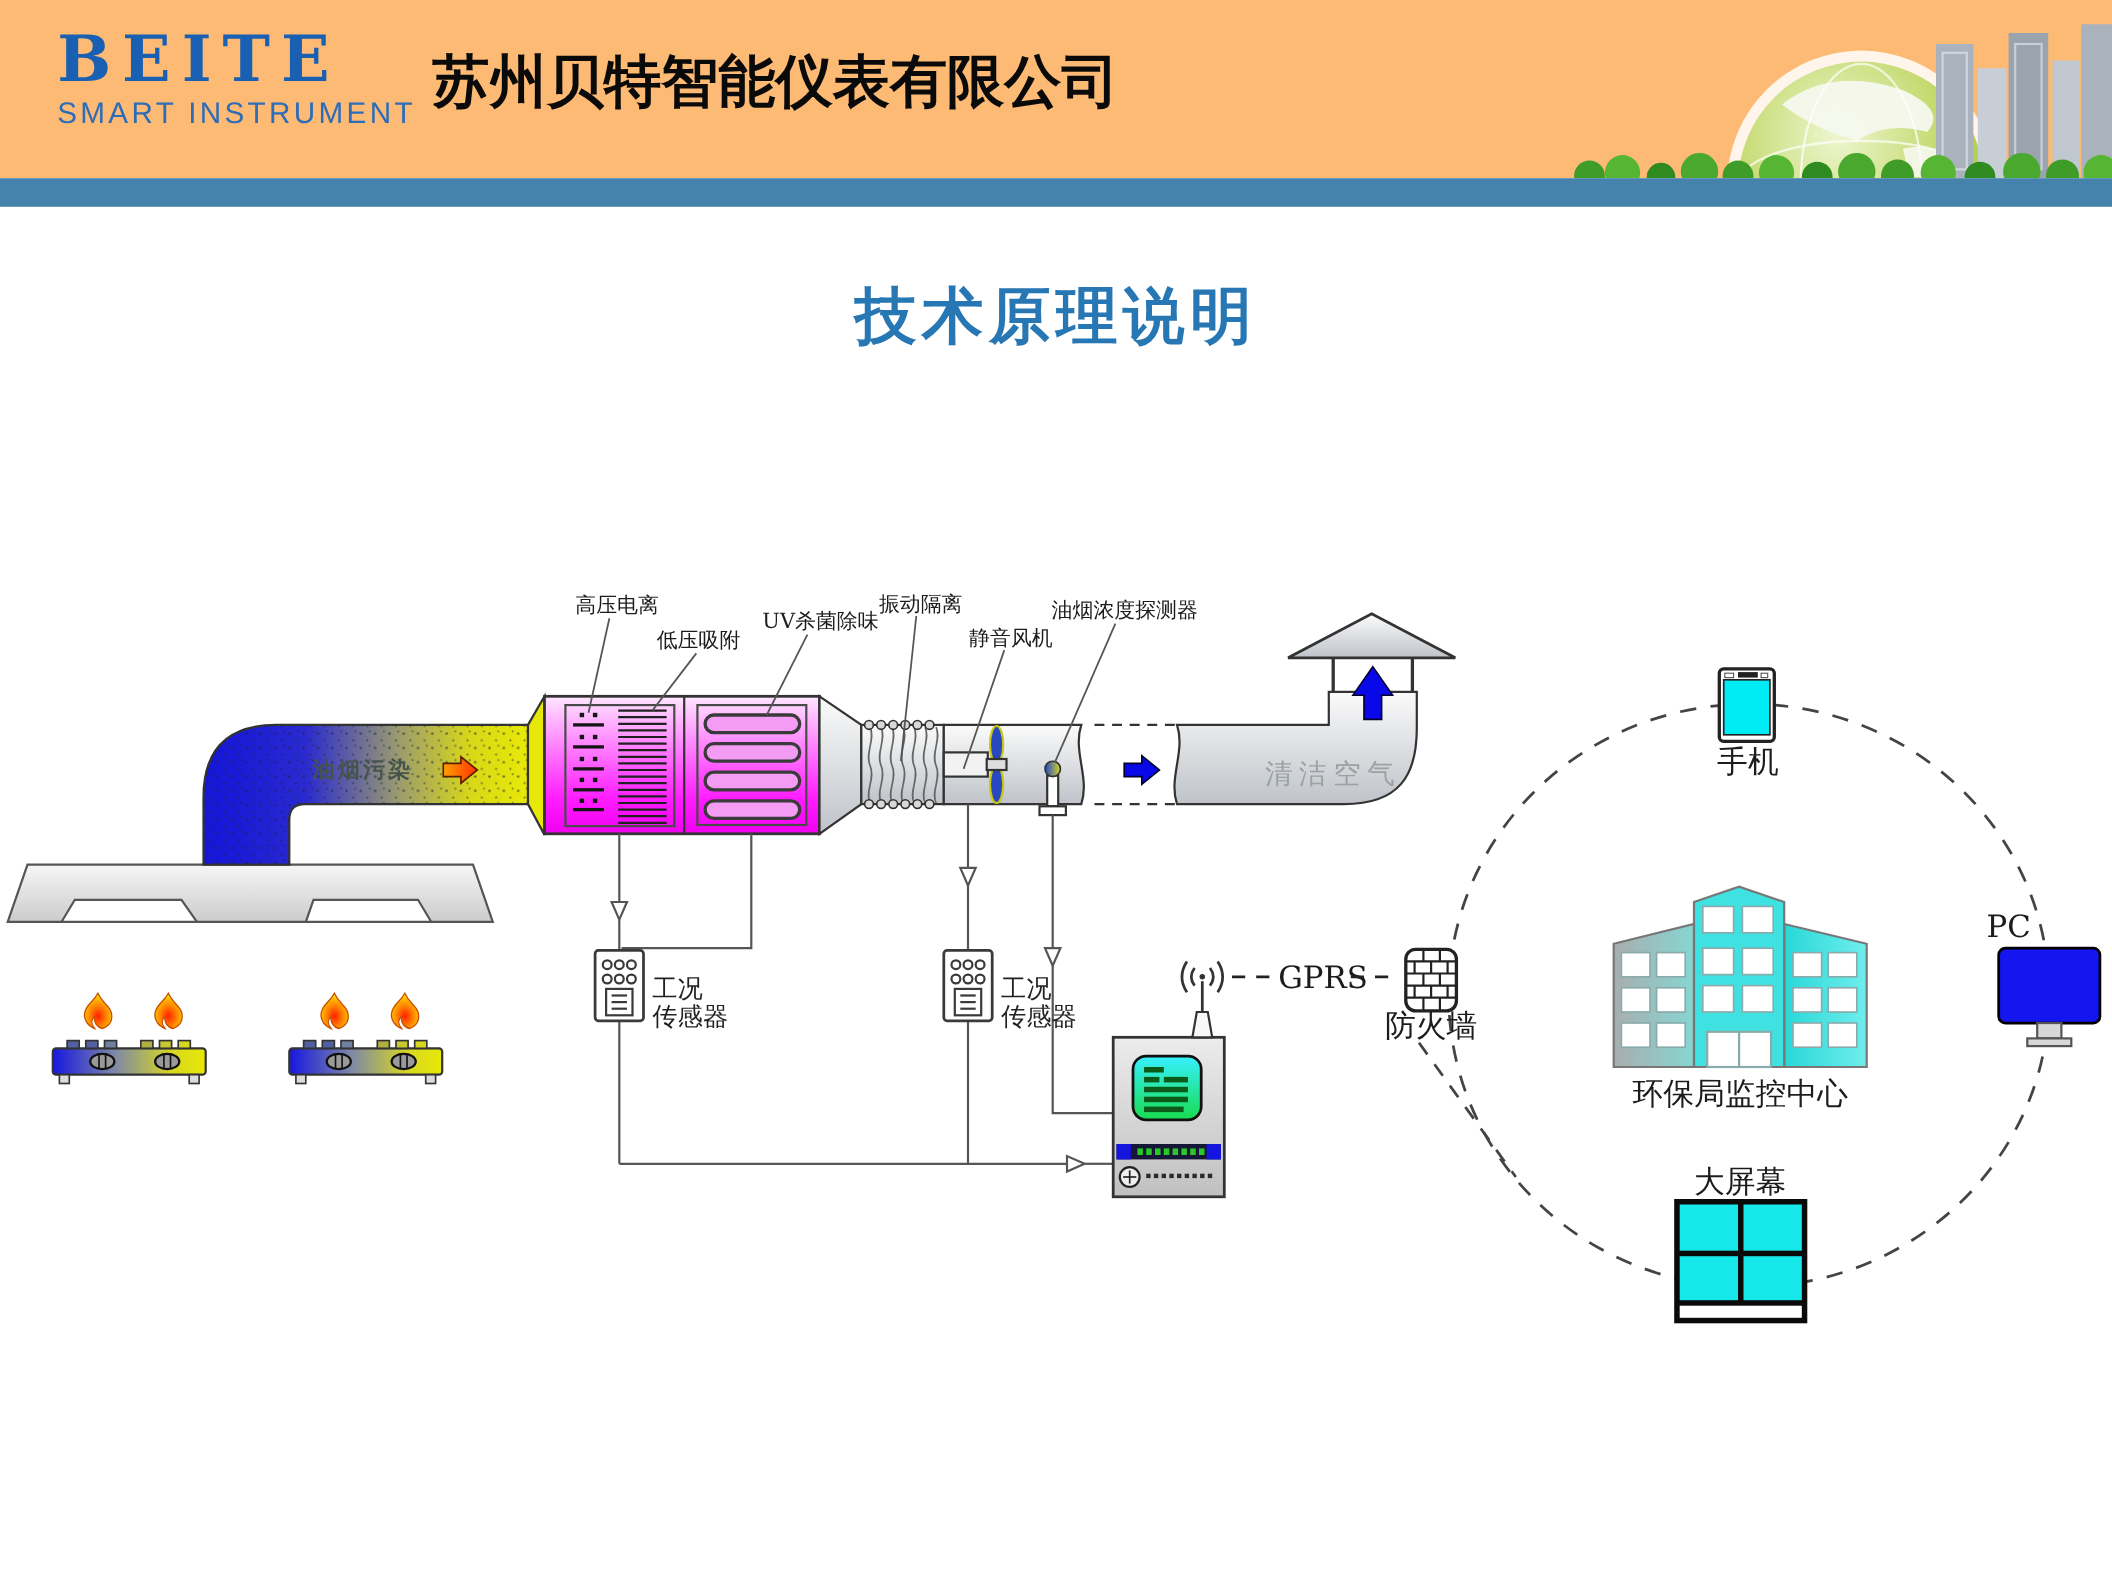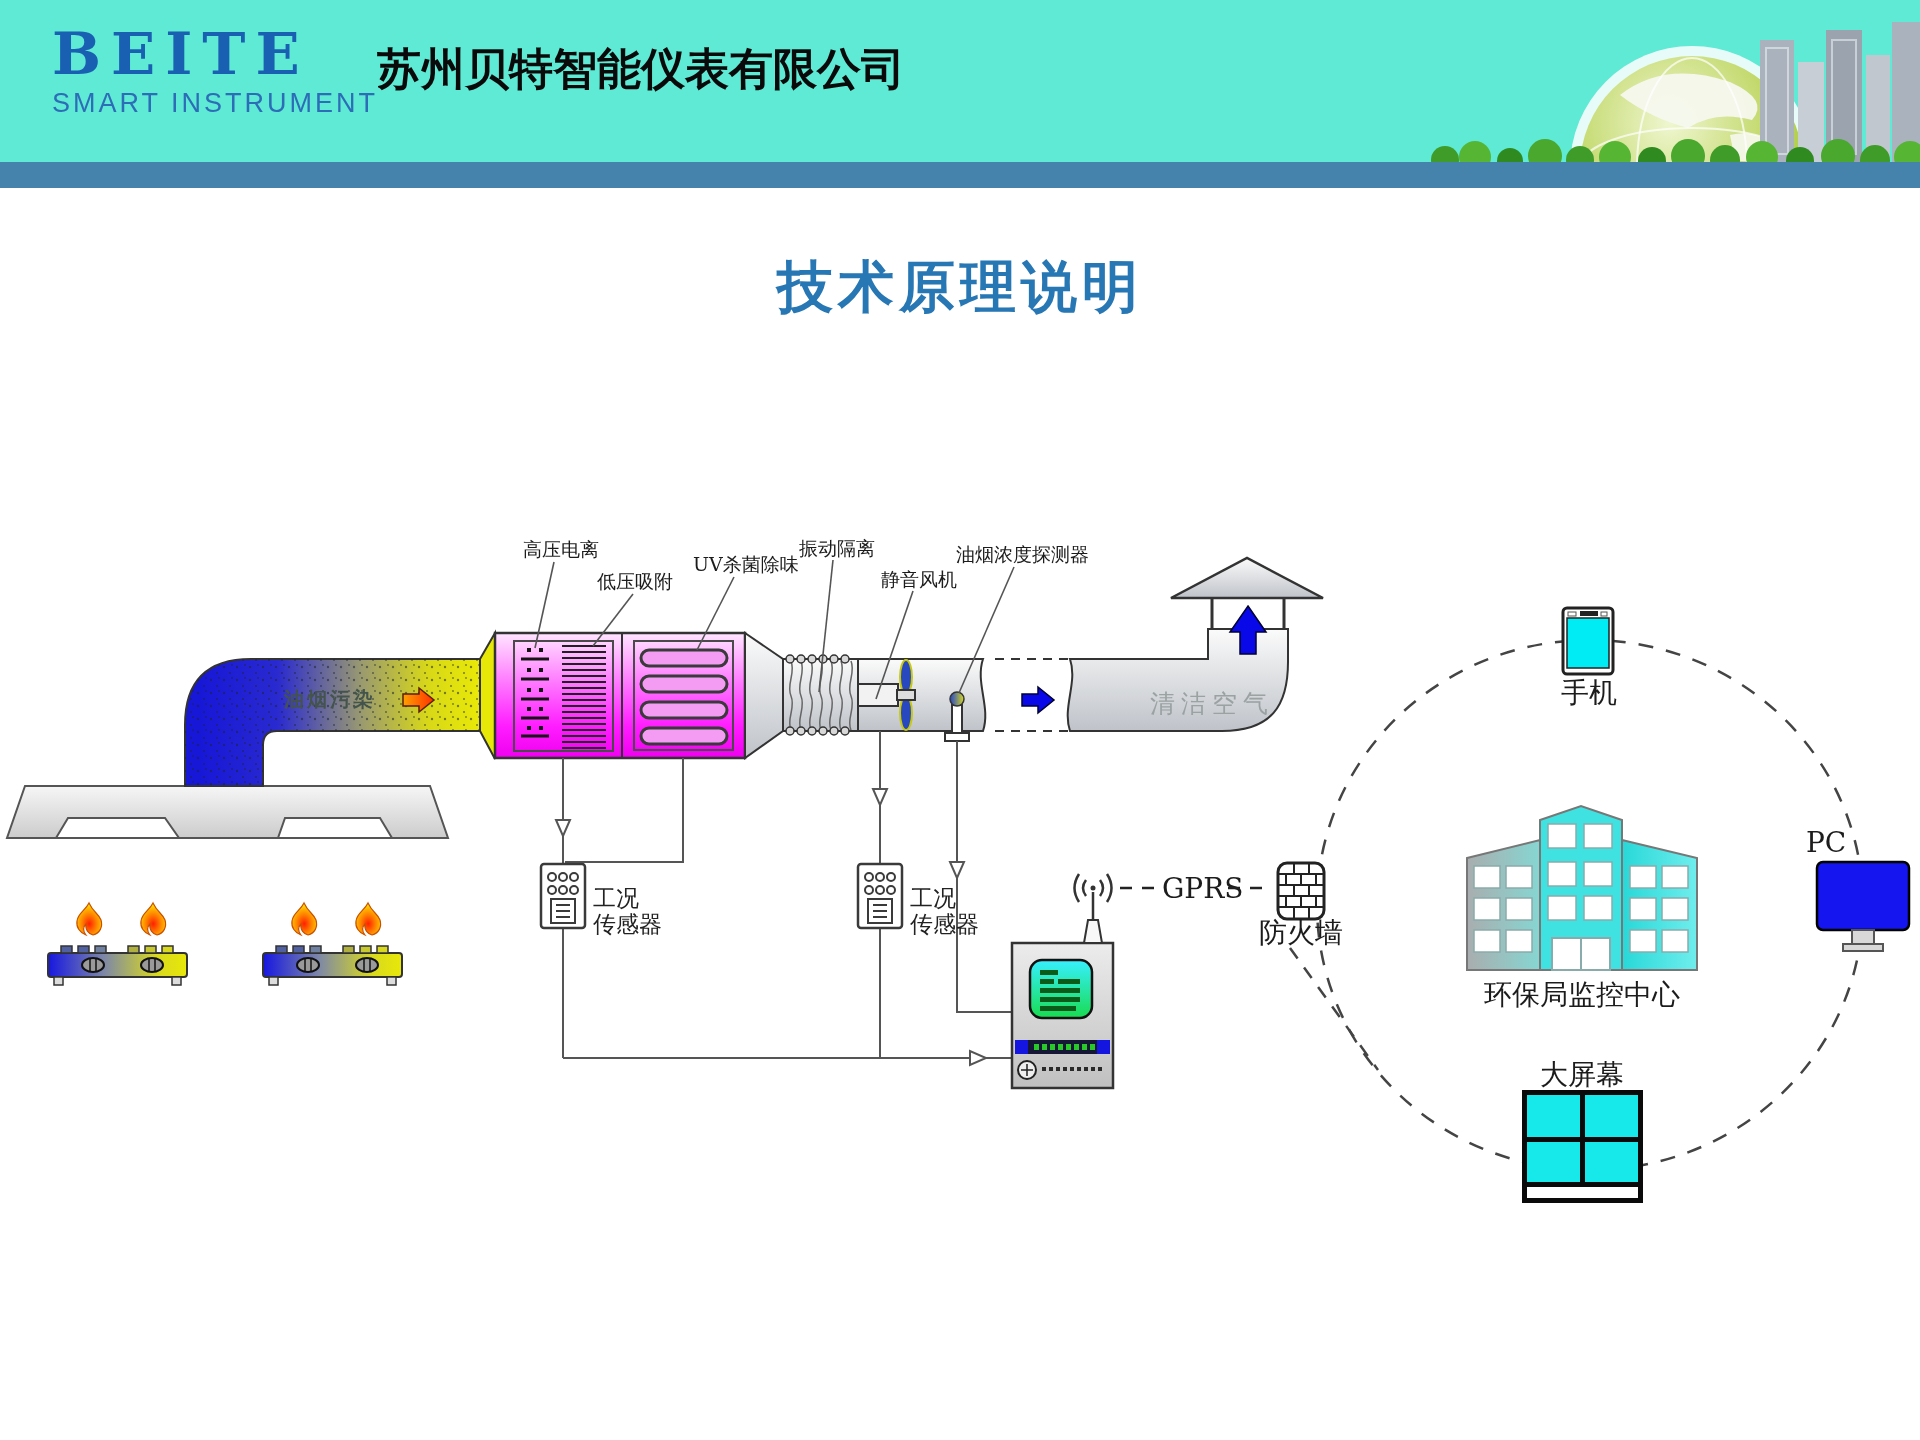--- a/index.html
+++ b/index.html
@@ -1,24 +1,24 @@
 <!DOCTYPE html>
 <html><head>
 <meta charset="utf-8">
 <style>
   html,body{margin:0;padding:0;background:#777;}
   .slide{position:relative;width:1920px;height:1440px;background:#ffffff;overflow:hidden;
          font-family:"Liberation Sans",sans-serif;}
   
-  .header{position:absolute;left:0;top:0;width:1920px;height:162px;background:#5eead4;overflow:hidden;}
+  .header{position:absolute;left:0;top:0;width:1920px;height:162px;background:#fdba74;overflow:hidden;}
   .logo{position:absolute;left:52px;top:24px;}
   .logo-title{font-family:"DejaVu Serif",serif;font-weight:bold;font-size:58px;line-height:60px;
               color:#1a60b2;letter-spacing:10px;}
   .logo-sub{font-family:"Liberation Sans",sans-serif;font-size:27px;color:#2d6db8;letter-spacing:3px;margin-top:4px;text-align:right;}
-  .company{position:absolute;left:377px;top:40px;font-size:44px;font-weight:bold;color:#0a0a0a;
+  .company{position:absolute;left:393px;top:40px;font-size:52px;font-weight:bold;color:#0a0a0a;
            font-family:Liberation Sans, sans-serif;white-space:nowrap;}
   .header-art{position:absolute;right:0;top:0;}
   .bar{position:absolute;left:0;top:162px;width:1920px;height:26px;background:#4583ad;}
   
   .page-title{position:absolute;left:0;top:250px;width:1920px;text-align:center;
               font-size:56px;font-weight:bold;color:#2777b4;letter-spacing:5px;}
   
   svg.diagram{position:absolute;left:0;top:0;}
   .lbl   {font-family:"DejaVu Serif",serif;font-size:19px;fill:#1c1c1c;}
   .lbl-md{font-family:"DejaVu Serif",serif;font-size:23px;fill:#222222;}

